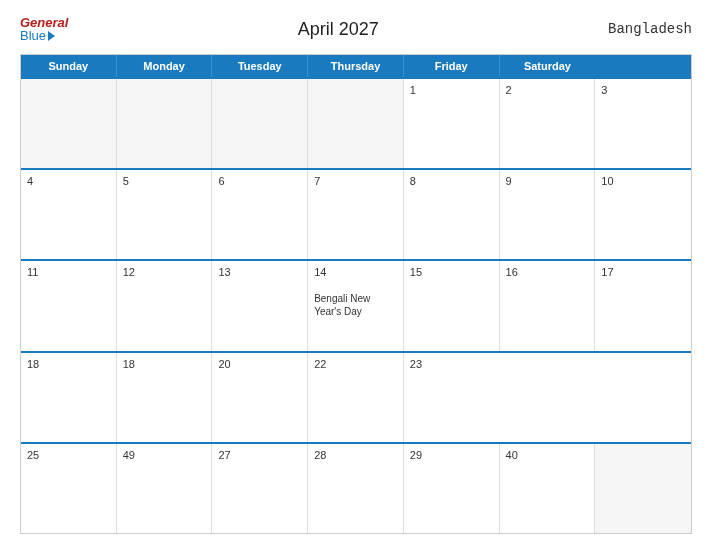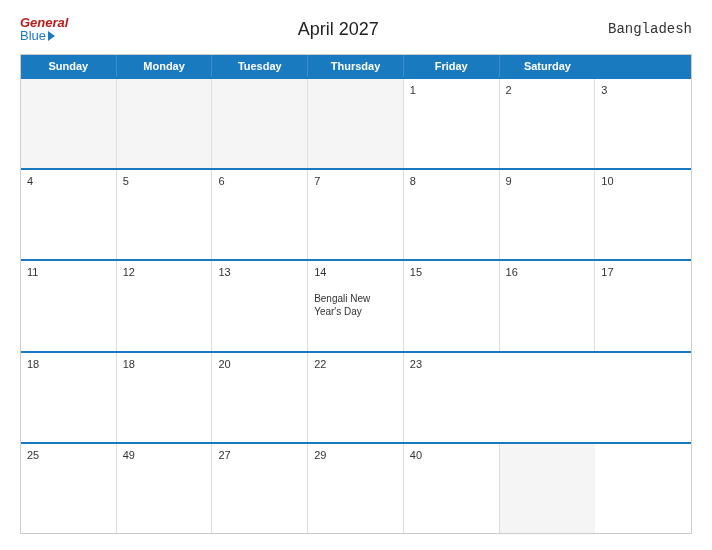--- a/index.html
+++ b/index.html
@@ -236,20 +236,23 @@
           <div class="cal-cell">
             <span class="day-num">25</span>
           </div>
           <div class="cal-cell">
             <span class="day-num">49</span>
           </div>
           <div class="cal-cell">
             <span class="day-num">27</span>
           </div>
           <div class="cal-cell">
+            <span class="day-num">28</span>
+          </div>
+          <div class="cal-cell">
             <span class="day-num">29</span>
           </div>
           <div class="cal-cell">
             <span class="day-num">40</span>
           </div>
           <div class="cal-cell empty"></div>
         </div>
       </div>
   </div>
 </div>

